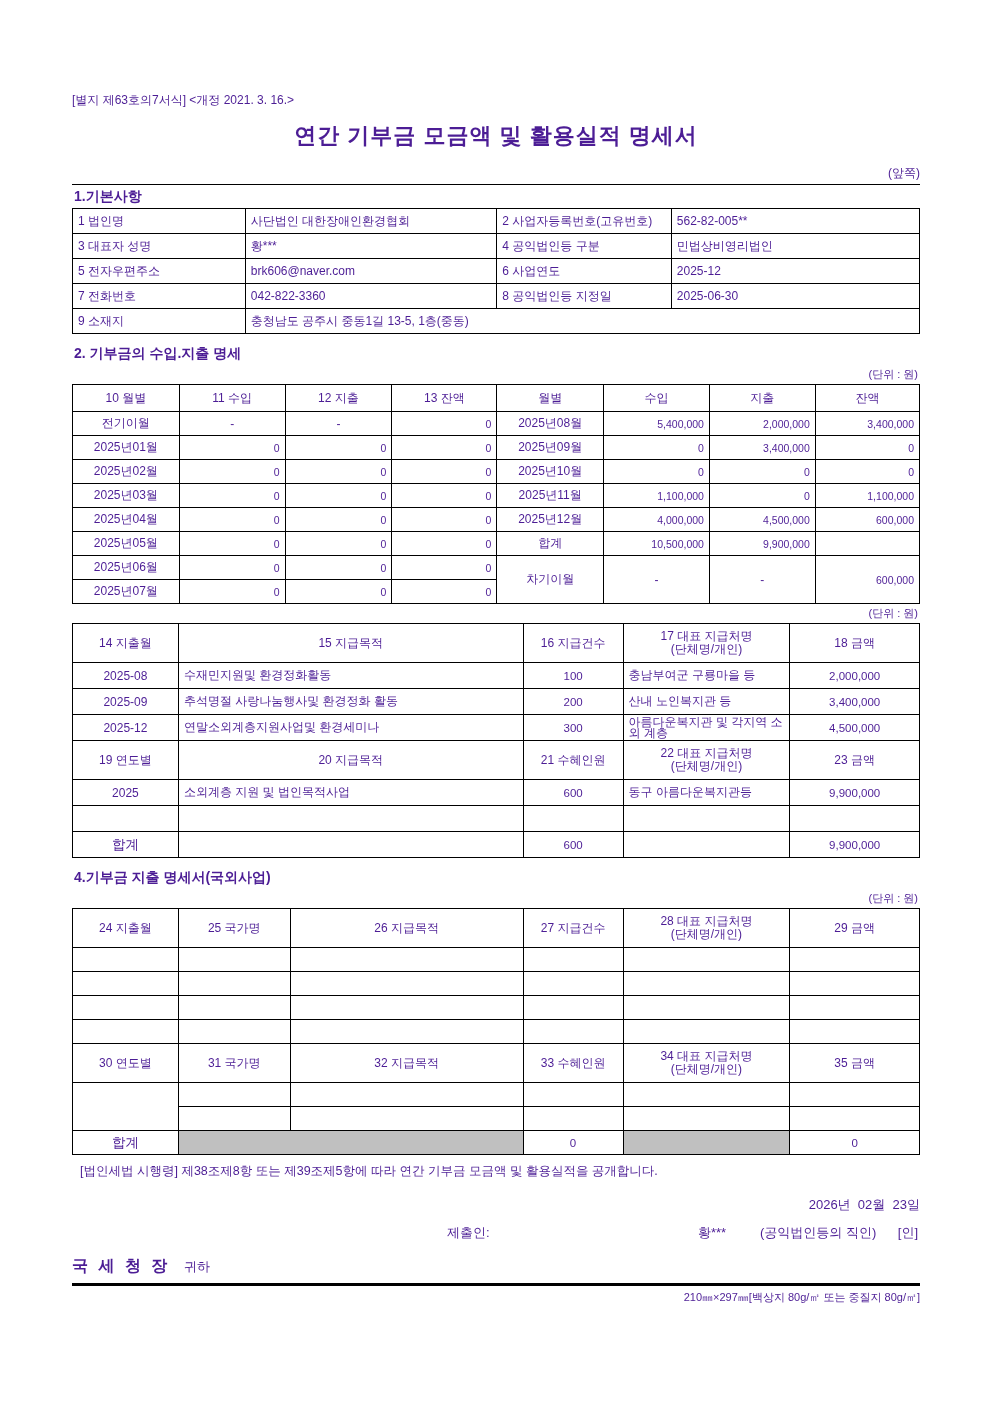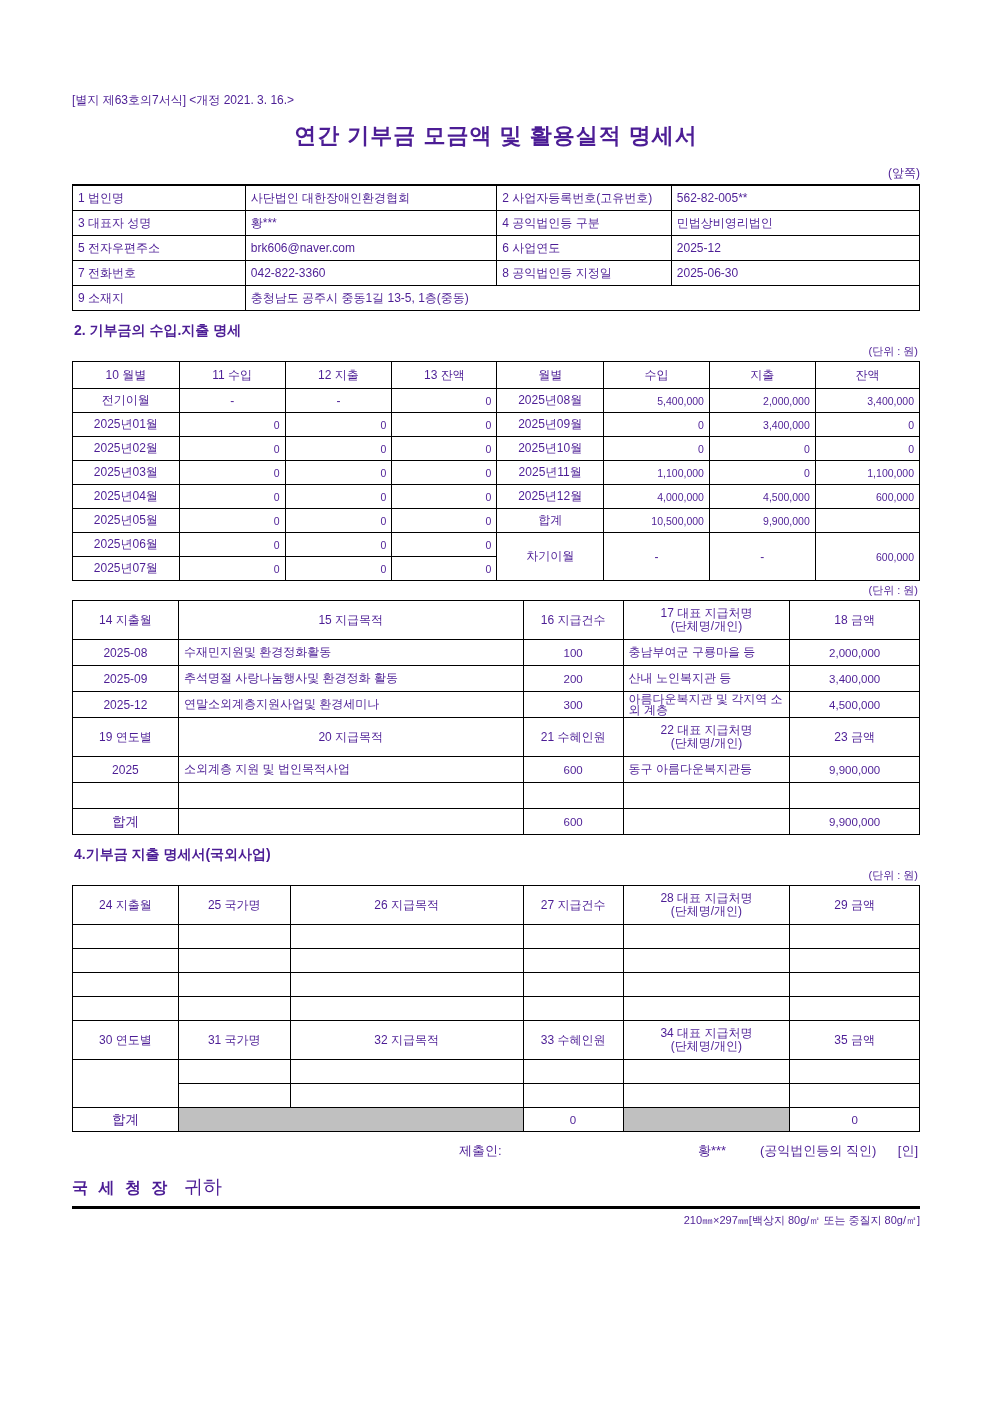--- a/index.html
+++ b/index.html
@@ -23,40 +23,41 @@
   .ctr{text-align:center;margin-left:32px;}
   .num{text-align:right;font-size:10.5px;}
   .num3{text-align:center;font-size:11.5px;}
   .sub{display:block;font-size:12px;}
   .wrap{white-space:normal;line-height:11px;padding-top:1px;}
   .total-lbl{text-align:center;font-size:13.5px;height:25px;}
   .gray{background:#c0c0c0;}
   .decl{font-size:12.5px;margin-top:8px;padding-left:8px;}
   .date-line{text-align:right;font-size:13px;margin-top:16px;white-space:pre;}
   .submit-line{position:relative;height:20px;margin-top:10px;font-size:13px;}
-  .submit-line .s1{position:absolute;left:387px;}
+  .submit-line .s1{position:absolute;left:375px;}
   .submit-line .s2{position:absolute;left:626px;}
   .submit-line .s3{position:absolute;left:688px;}
   .submit-line .s4{position:absolute;right:2px;}
   .recipient-line{margin-top:12px;font-size:13px;}
   .recipient{font-size:16px;font-weight:bold;letter-spacing:3px;}
-  .recipient-suffix{font-size:19px;margin-left:10px;}
+  .recipient-suffix{font-size:13px;margin-left:10px;}
   .bottom-rule{border-top:3px solid #000;margin-top:6px;}
   .print-spec{text-align:right;font-size:11px;margin-top:4px;}
 </style>
 </head>
 <body>
 
 <div class="page">
 
   <div class="form-ref">[별지 제63호의7서식] &lt;개정 2021. 3. 16.&gt;</div>
   <div class="doc-title">연간 기부금 모금액 및 활용실적 명세서</div>
   <div class="side-label">(앞쪽)</div>
   <div class="top-rule"></div>
 
+  <div class="sec-heading">1.기본사항</div>
   <table class="t-basic">
     <colgroup>
         <col style="width:20.4%">
         <col style="width:29.7%">
         <col style="width:20.6%">
         <col style="width:29.3%">
       </colgroup>
     <tbody>
         <tr>
       <td>1 법인명</td>
@@ -339,20 +340,22 @@
     <tr>
       <td class="total-lbl">합계</td>
       <td class="gray" colspan="2"></td>
       <td class="num3">0</td>
       <td class="gray"></td>
       <td class="num3">0</td>
     </tr>
   </tbody>
     </table>
 
+  <div class="decl">[법인세법 시행령] 제38조제8항 또는 제39조제5항에 따라 연간 기부금 모금액 및 활용실적을 공개합니다.</div>
+  <div class="date-line">2026년  02월  23일</div>
   <div class="submit-line">
     <span class="s1">제출인:</span>
     <span class="s2">황***</span>
     <span class="s3">(공익법인등의 직인)</span>
     <span class="s4">[인]</span>
   </div>
   <div class="recipient-line">
     <span class="recipient">국 세 청 장</span>
     <span class="recipient-suffix">귀하</span>
   </div>

